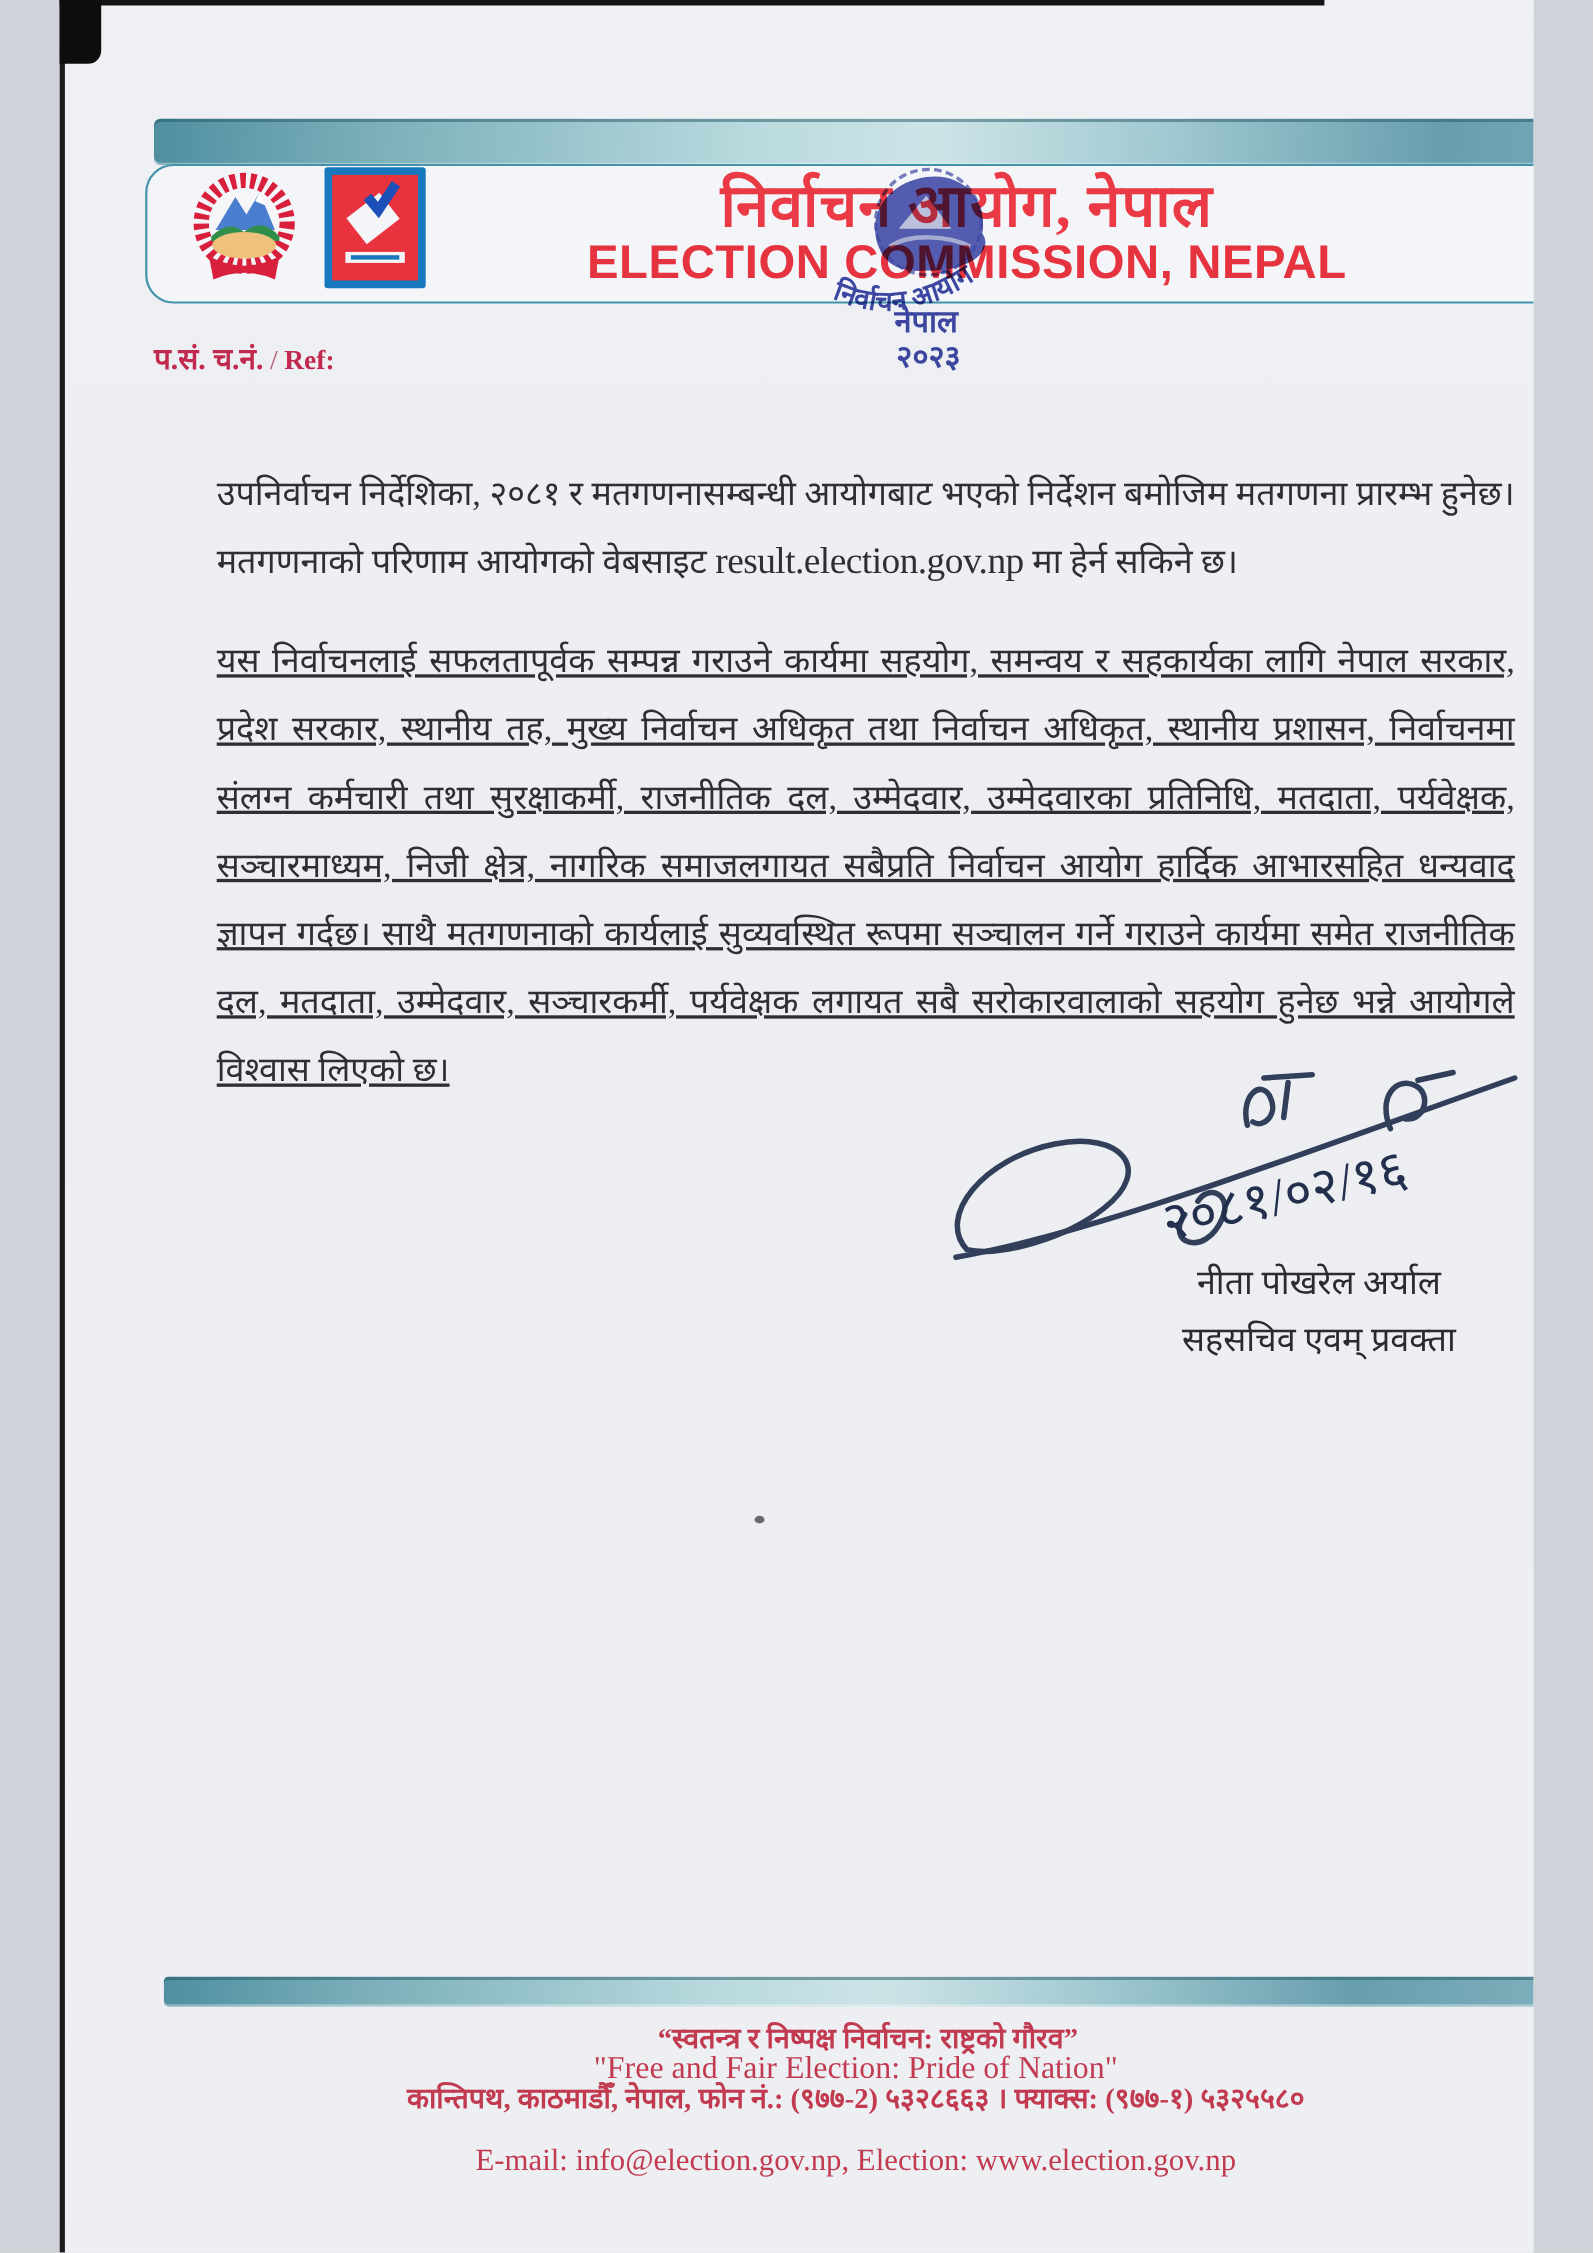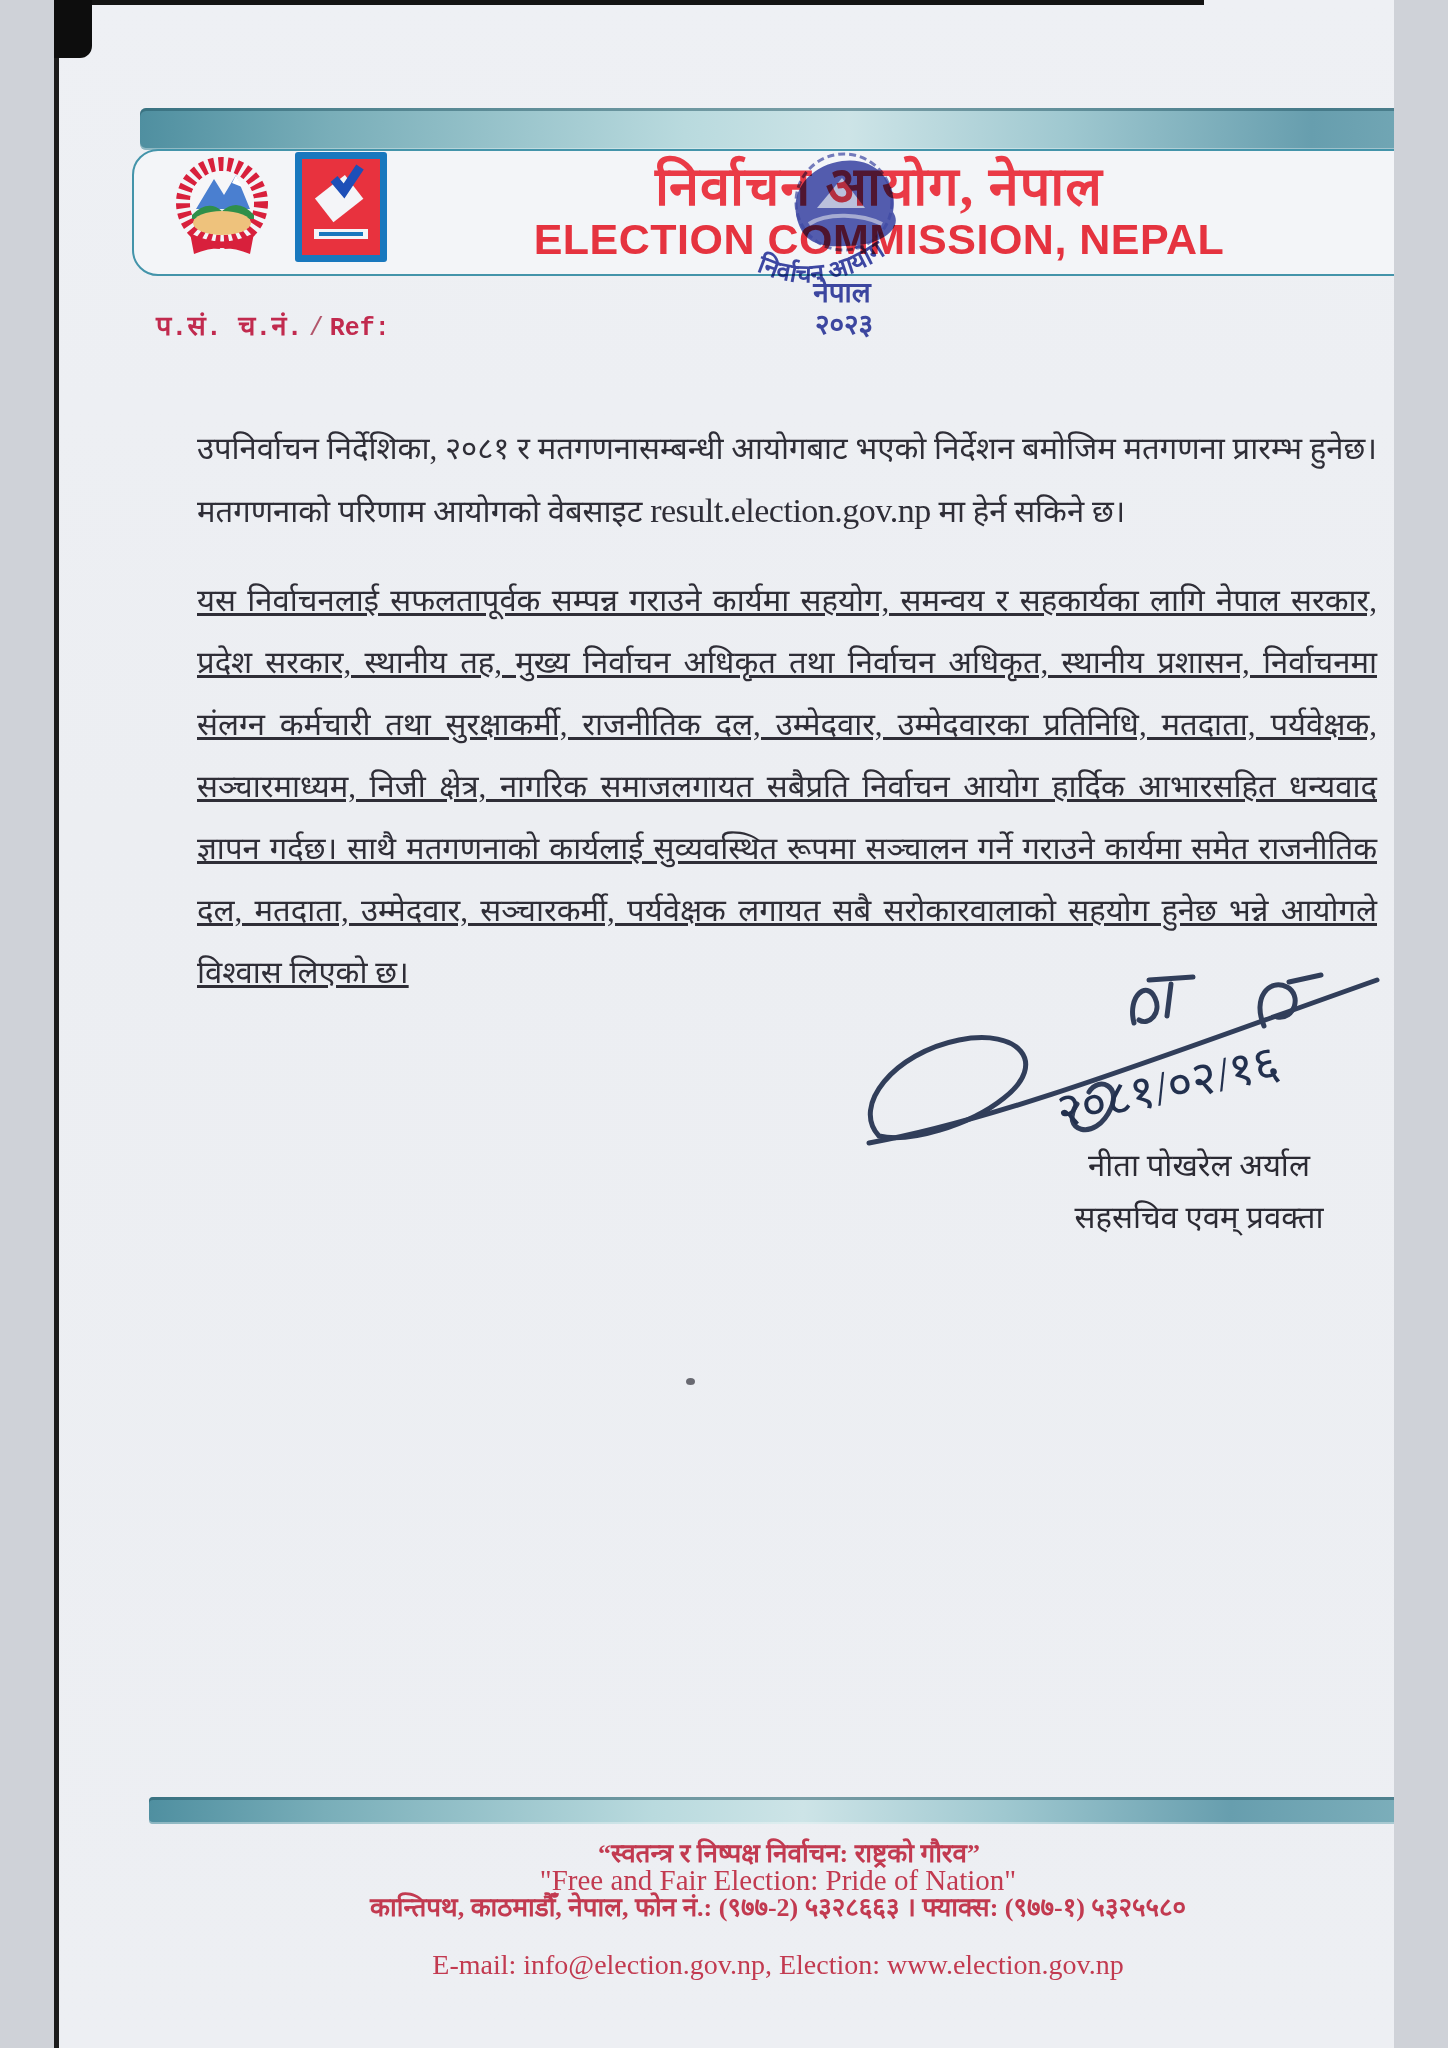--- a/index.html
+++ b/index.html
@@ -27,22 +27,22 @@
   .header-panel{position:absolute;left:78px;top:149px;width:1292px;height:123px;
     background:#f3f5f8;border:2px solid #4394aa;border-radius:26px;}
   .emblem{position:absolute;left:112px;top:156px;width:112px;height:106px;}
   .ballot-logo{position:absolute;left:240px;top:151px;width:94px;height:112px;}
   .titles{position:absolute;left:430px;top:158px;width:790px;text-align:center;}
   .title-np{font-size:54px;line-height:58px;font-weight:700;color:#ea3a46;letter-spacing:1px;}
   .title-en{font-size:43px;line-height:46px;font-weight:800;color:#e5333f;font-family:"Liberation Sans","DejaVu Sans",sans-serif;letter-spacing:.5px;}
 
   .stamp-svg{position:absolute;left:693px;top:150px;width:185px;height:190px;mix-blend-mode:multiply;opacity:.92;}
 
-  .ref-line{position:absolute;left:102px;top:306px;font-size:27px;font-weight:700;color:#c12a4e;
-    font-family:Liberation Mono, monospace;}
+  .ref-line{position:absolute;left:86px;top:306px;font-size:27px;font-weight:700;color:#c12a4e;
+    font-family:Liberation Serif, serif;}
   .ref-line .sep{font-weight:400;color:#b2566b;padding:0 6px;font-size:25px;}
   .ref-line .ref-en{font-size:25px;}
 
   
   .para{position:absolute;left:143px;width:1180px;font-size:31px;line-height:62px;color:#2f2e37;
     text-align:justify;text-align-last:left;}
   .para-1{top:418px;}
   .para-2{top:570px;text-decoration:underline;}
   .url{font-family:"Liberation Serif","DejaVu Serif",serif;font-size:34px;letter-spacing:-.5px;}
 

